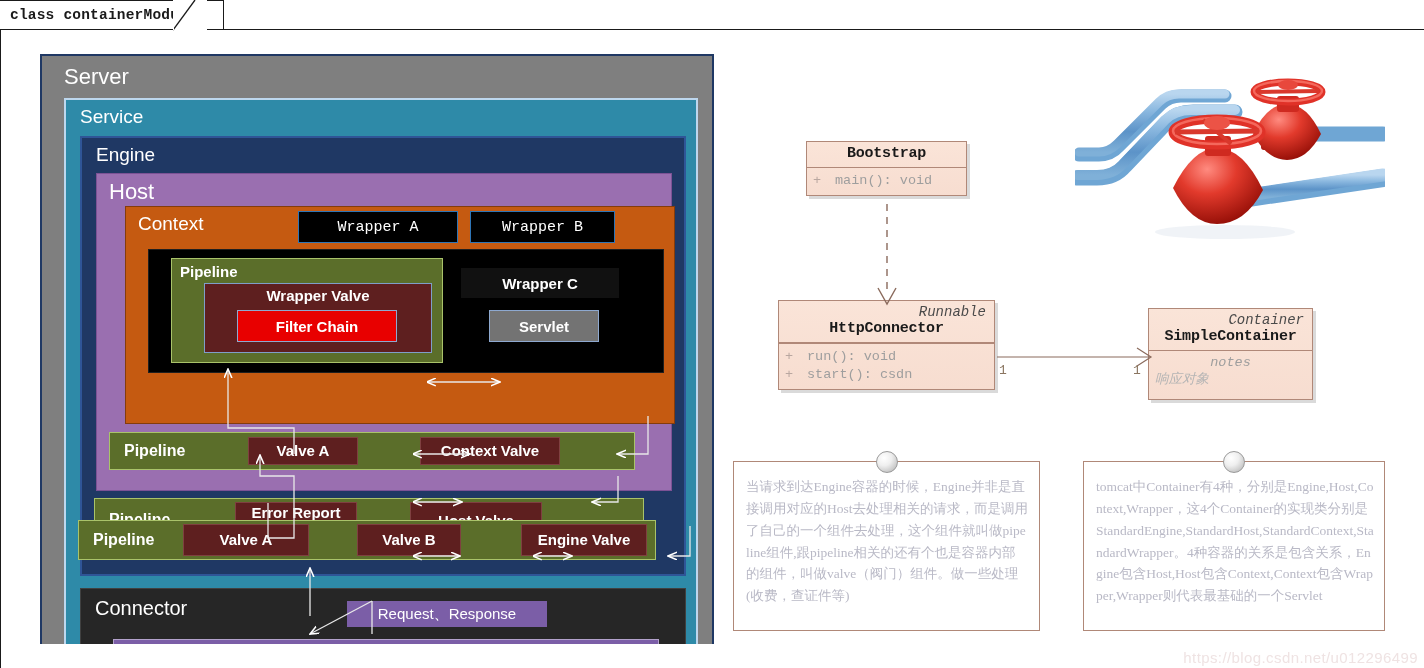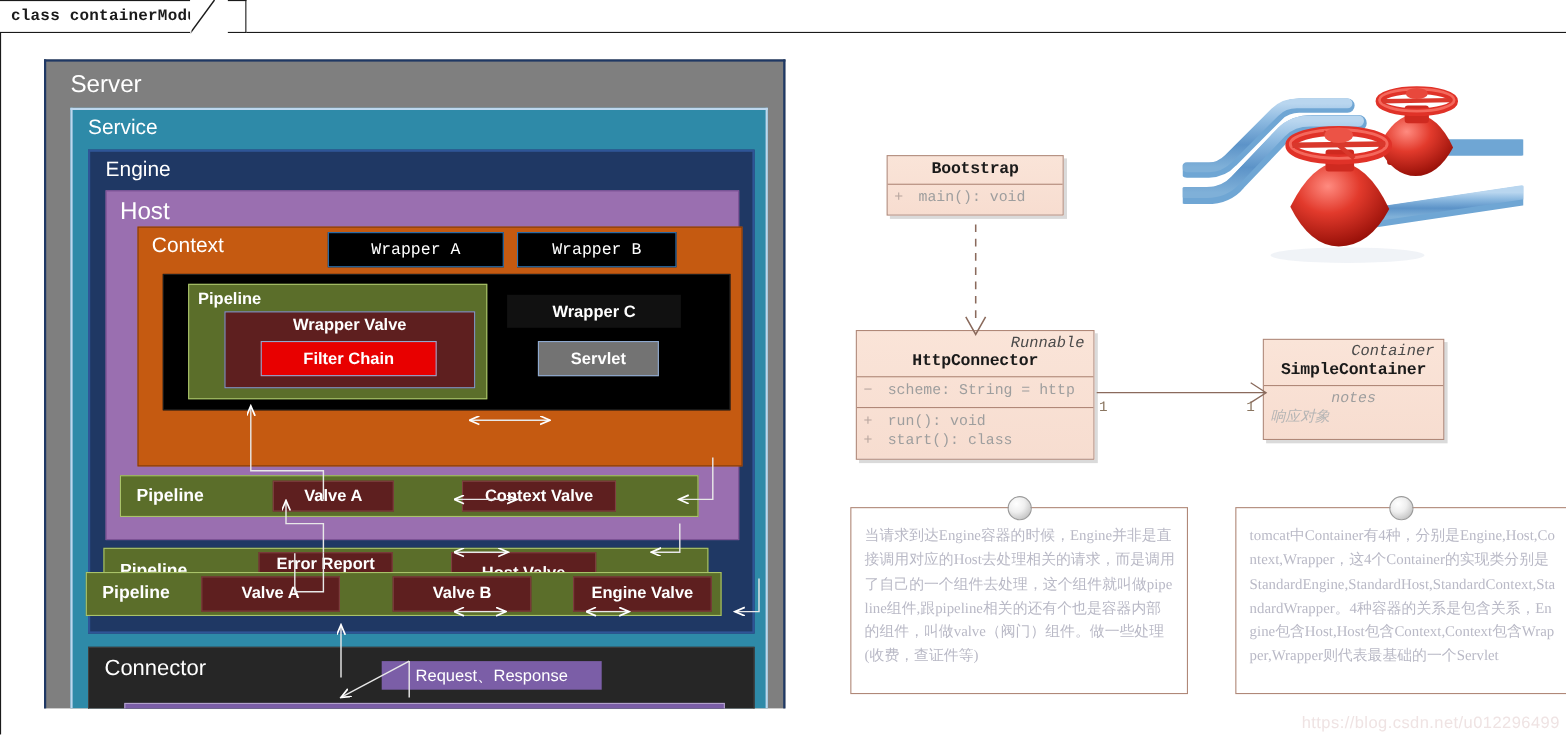--- a/index.html
+++ b/index.html
@@ -251,21 +251,20 @@
   #cls-bootstrap { left: 806px; top: 141px; width: 161px; }
   #cls-httpconnector { left: 778px; top: 300px; width: 217px; }
   #cls-simplecontainer { left: 1148px; top: 308px; width: 165px; }
 
   
   .note-box {
     position: absolute;
     background: #ffffff;
     border: 1px solid #b08878;
     font-family: "Liberation Serif", serif;
-    margin-left: 40px;
   }
   .note-text {
     padding: 14px 10px 8px 12px;
     font-size: 13.5px;
     line-height: 1.62;
     color: #b9b9c6;
     font-family: "Liberation Serif", "DejaVu Serif", serif;
     word-break: break-all;
   }
   .note-pin {
@@ -365,21 +364,21 @@
         <div class="pipe-row" id="pipe-host">
           <span class="plabel" style="margin-left:14px">Pipeline</span>
           <div class="valve-chip" style="left:140px; top:3px; width:122px; height:38px;">Error Report Valve</div>
           <div class="valve-chip" style="left:315px; top:3px; width:132px; height:38px;">Host Valve</div>
         </div>
       </div>
 
       <div class="pipe-row" id="pipe-engine">
         <span class="plabel" style="margin-left:14px">Pipeline</span>
         <div class="valve-chip" style="left:104px; top:3px; width:126px; height:32px;">Valve A</div>
-        <div class="valve-chip" style="left:278px; top:3px; width:126px; height:32px;">Valve B</div>
+        <div class="valve-chip" style="left:278px; top:3px; width:104px; height:32px;">Valve B</div>
         <div class="valve-chip" style="left:442px; top:3px; width:126px; height:32px;">Engine Valve</div>
       </div>
 
       <div id="connector-box">
         <div class="layer-label" id="connector-label">Connector</div>
         <div id="req-resp">Request、Response</div>
         <div id="protocol-bar">
           
           
           
@@ -493,27 +492,24 @@
       <div class="uml-member"><span class="vis">+</span><span>main(): void</span></div>
     </div>
   </div>
 
   <div class="uml-class" id="cls-httpconnector">
     <div class="uml-header">
       <div class="uml-stereo">Runnable</div>
       <div class="uml-name">HttpConnector</div>
     </div>
     <div class="uml-sep"></div>
-    <div class="uml-compartment">
-      <div class="uml-member"><span class="vis">−</span><span>scheme: String = http</span></div>
-    </div>
     <div class="uml-sep"></div>
     <div class="uml-compartment">
       <div class="uml-member"><span class="vis">+</span><span>run(): void</span></div>
-      <div class="uml-member"><span class="vis">+</span><span>start(): class</span></div>
+      <div class="uml-member"><span class="vis">+</span><span>start(): csdn</span></div>
     </div>
   </div>
 
   <div class="uml-class" id="cls-simplecontainer">
     <div class="uml-header">
       <div class="uml-stereo">Container</div>
       <div class="uml-name">SimpleContainer</div>
     </div>
     <div class="uml-sep"></div>
     <div class="uml-compartment" style="min-height:48px">

